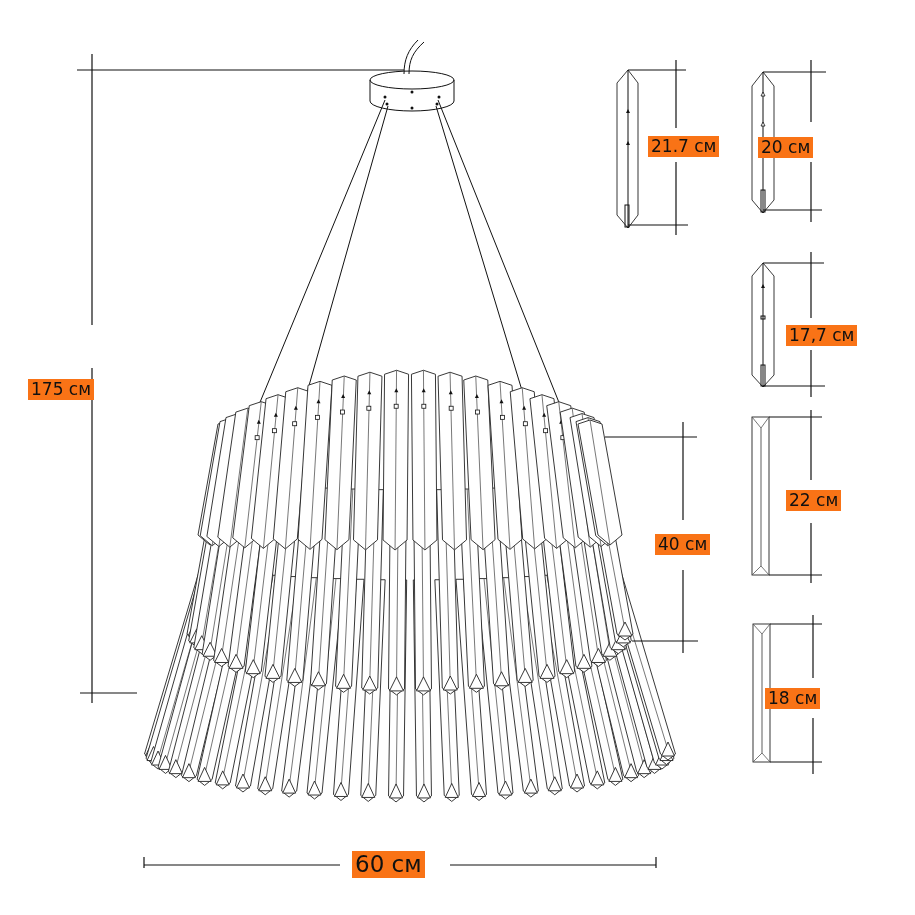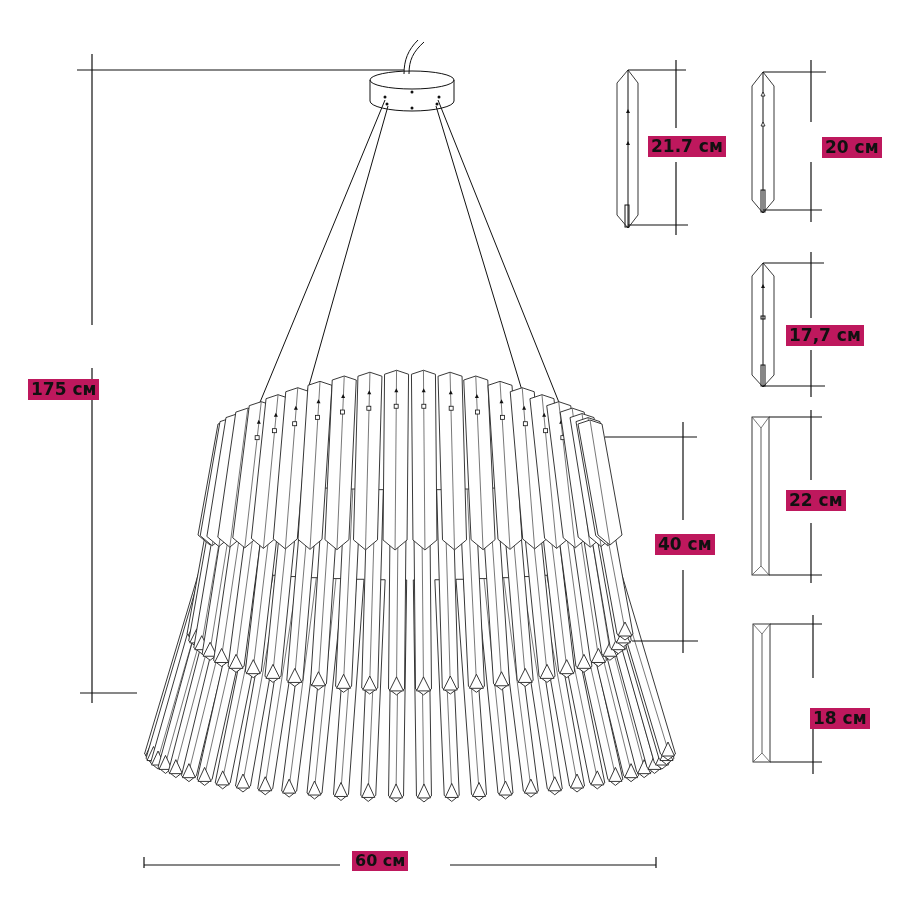--- a/index.html
+++ b/index.html
@@ -5,24 +5,24 @@
   html, body { margin: 0; padding: 0; background: #ffffff; }
   #canvas { position: relative; width: 915px; height: 915px; background: #ffffff; overflow: hidden; }
   svg { position: absolute; left: 0; top: 0; }
   .ln { stroke: #111; stroke-width: 1; fill: none; }
   .dim { stroke: #111; stroke-width: 1.2; fill: none; }
   .crys { stroke: #222; stroke-width: 0.9; fill: #fff; }
   .facet { stroke: #555; stroke-width: 0.8; fill: none; }
   .grayface { stroke: #9a9a9a; stroke-width: 1.6; fill: none; }
   .label {
     position: absolute; font-family: "DejaVu Sans", sans-serif; color: #111;
-    background: #be185d; white-space: nowrap; line-height: 1; padding: 2px 3px; font-weight: bold;
+    background: #f97316; white-space: nowrap; line-height: 1; padding: 2px 3px;
   }
   .label.small { font-size: 17px; }
-  .label.big { font-size: 16px; }
+  .label.big { font-size: 23px; }
 </style>
 </head>
 <body>
 
 <div id="canvas">
   <svg id="drawing" width="915" height="915" viewBox="0 0 915 915">
 
     <g>
       <path class="ln" d="M404,74 C404,60 408,50 418,40"></path>
       <path class="ln" d="M409,74 C409,60 413,52 424,42"></path>
@@ -365,17 +365,17 @@
       <line class="dim" x1="770" y1="762" x2="822" y2="762"></line>
       <line class="dim" x1="813" y1="615" x2="813" y2="678"></line>
       <line class="dim" x1="813" y1="718" x2="813" y2="774"></line>
     </g>
   </svg>
 
   <div class="label small" style="left:28px; top:336px;margin-top:43px;">175 см</div>
   <div class="label small" style="left:655px; top:534px;">40 см</div>
   <div class="label big" style="left:352px; top:851px;">60 см</div>
   <div class="label small" style="left:648px; top:136px;">21.7 см</div>
-  <div class="label small" style="left:822px; top:137px;">20 см</div>
+  <div class="label small" style="left:758px; top:137px;">20 см</div>
   <div class="label small" style="left:786px; top:325px;">17,7 см</div>
   <div class="label small" style="left:786px; top:490px;">22 см</div>
-  <div class="label small" style="left:810px; top:688px;margin-top:20px;">18 см</div>
+  <div class="label small" style="left:765px; top:688px;">18 см</div>
 </div>
 
 </body></html>

